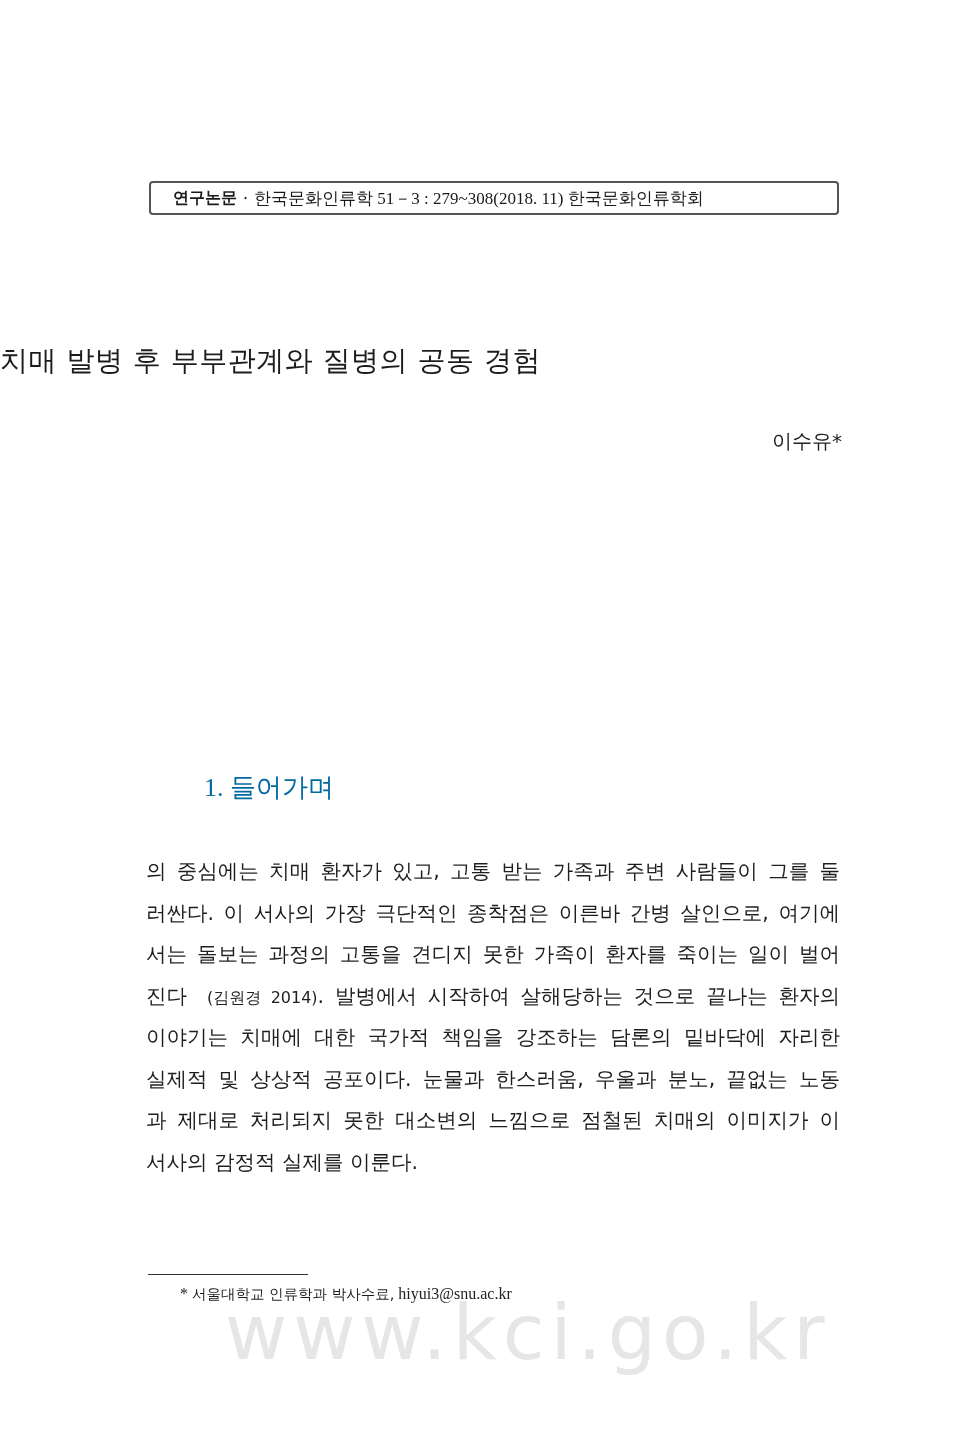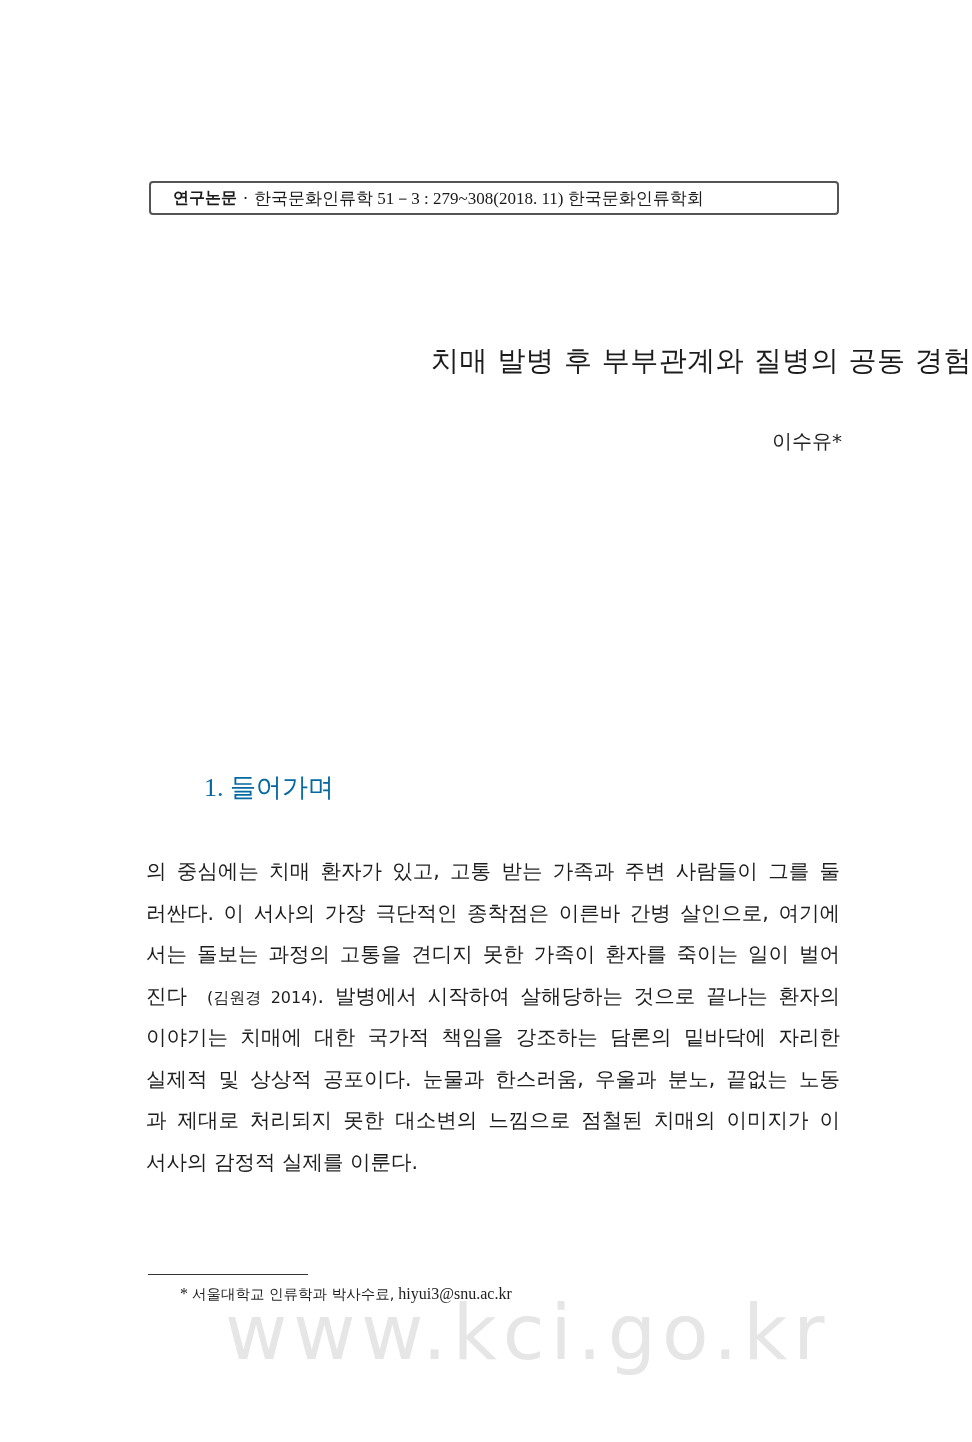--- a/index.html
+++ b/index.html
@@ -40,21 +40,21 @@
     }
     .header-box .citation {
       font-family: "Liberation Serif", "DejaVu Serif", serif;
       font-size: 17px;
     }
     .title {
       position: absolute;
       left: 0;
       width: 972px;
       top: 342px;
-      text-align: right;
+      text-align: left;
       font-family: "DejaVu Sans", "Liberation Sans", sans-serif;
       font-size: 28px;
       letter-spacing: 0.5px;
       color: #1c1c1c;
     }
     .author {
       position: absolute;
       right: 130px;
       top: 428px;
       font-family: "DejaVu Sans", "Liberation Sans", sans-serif;

